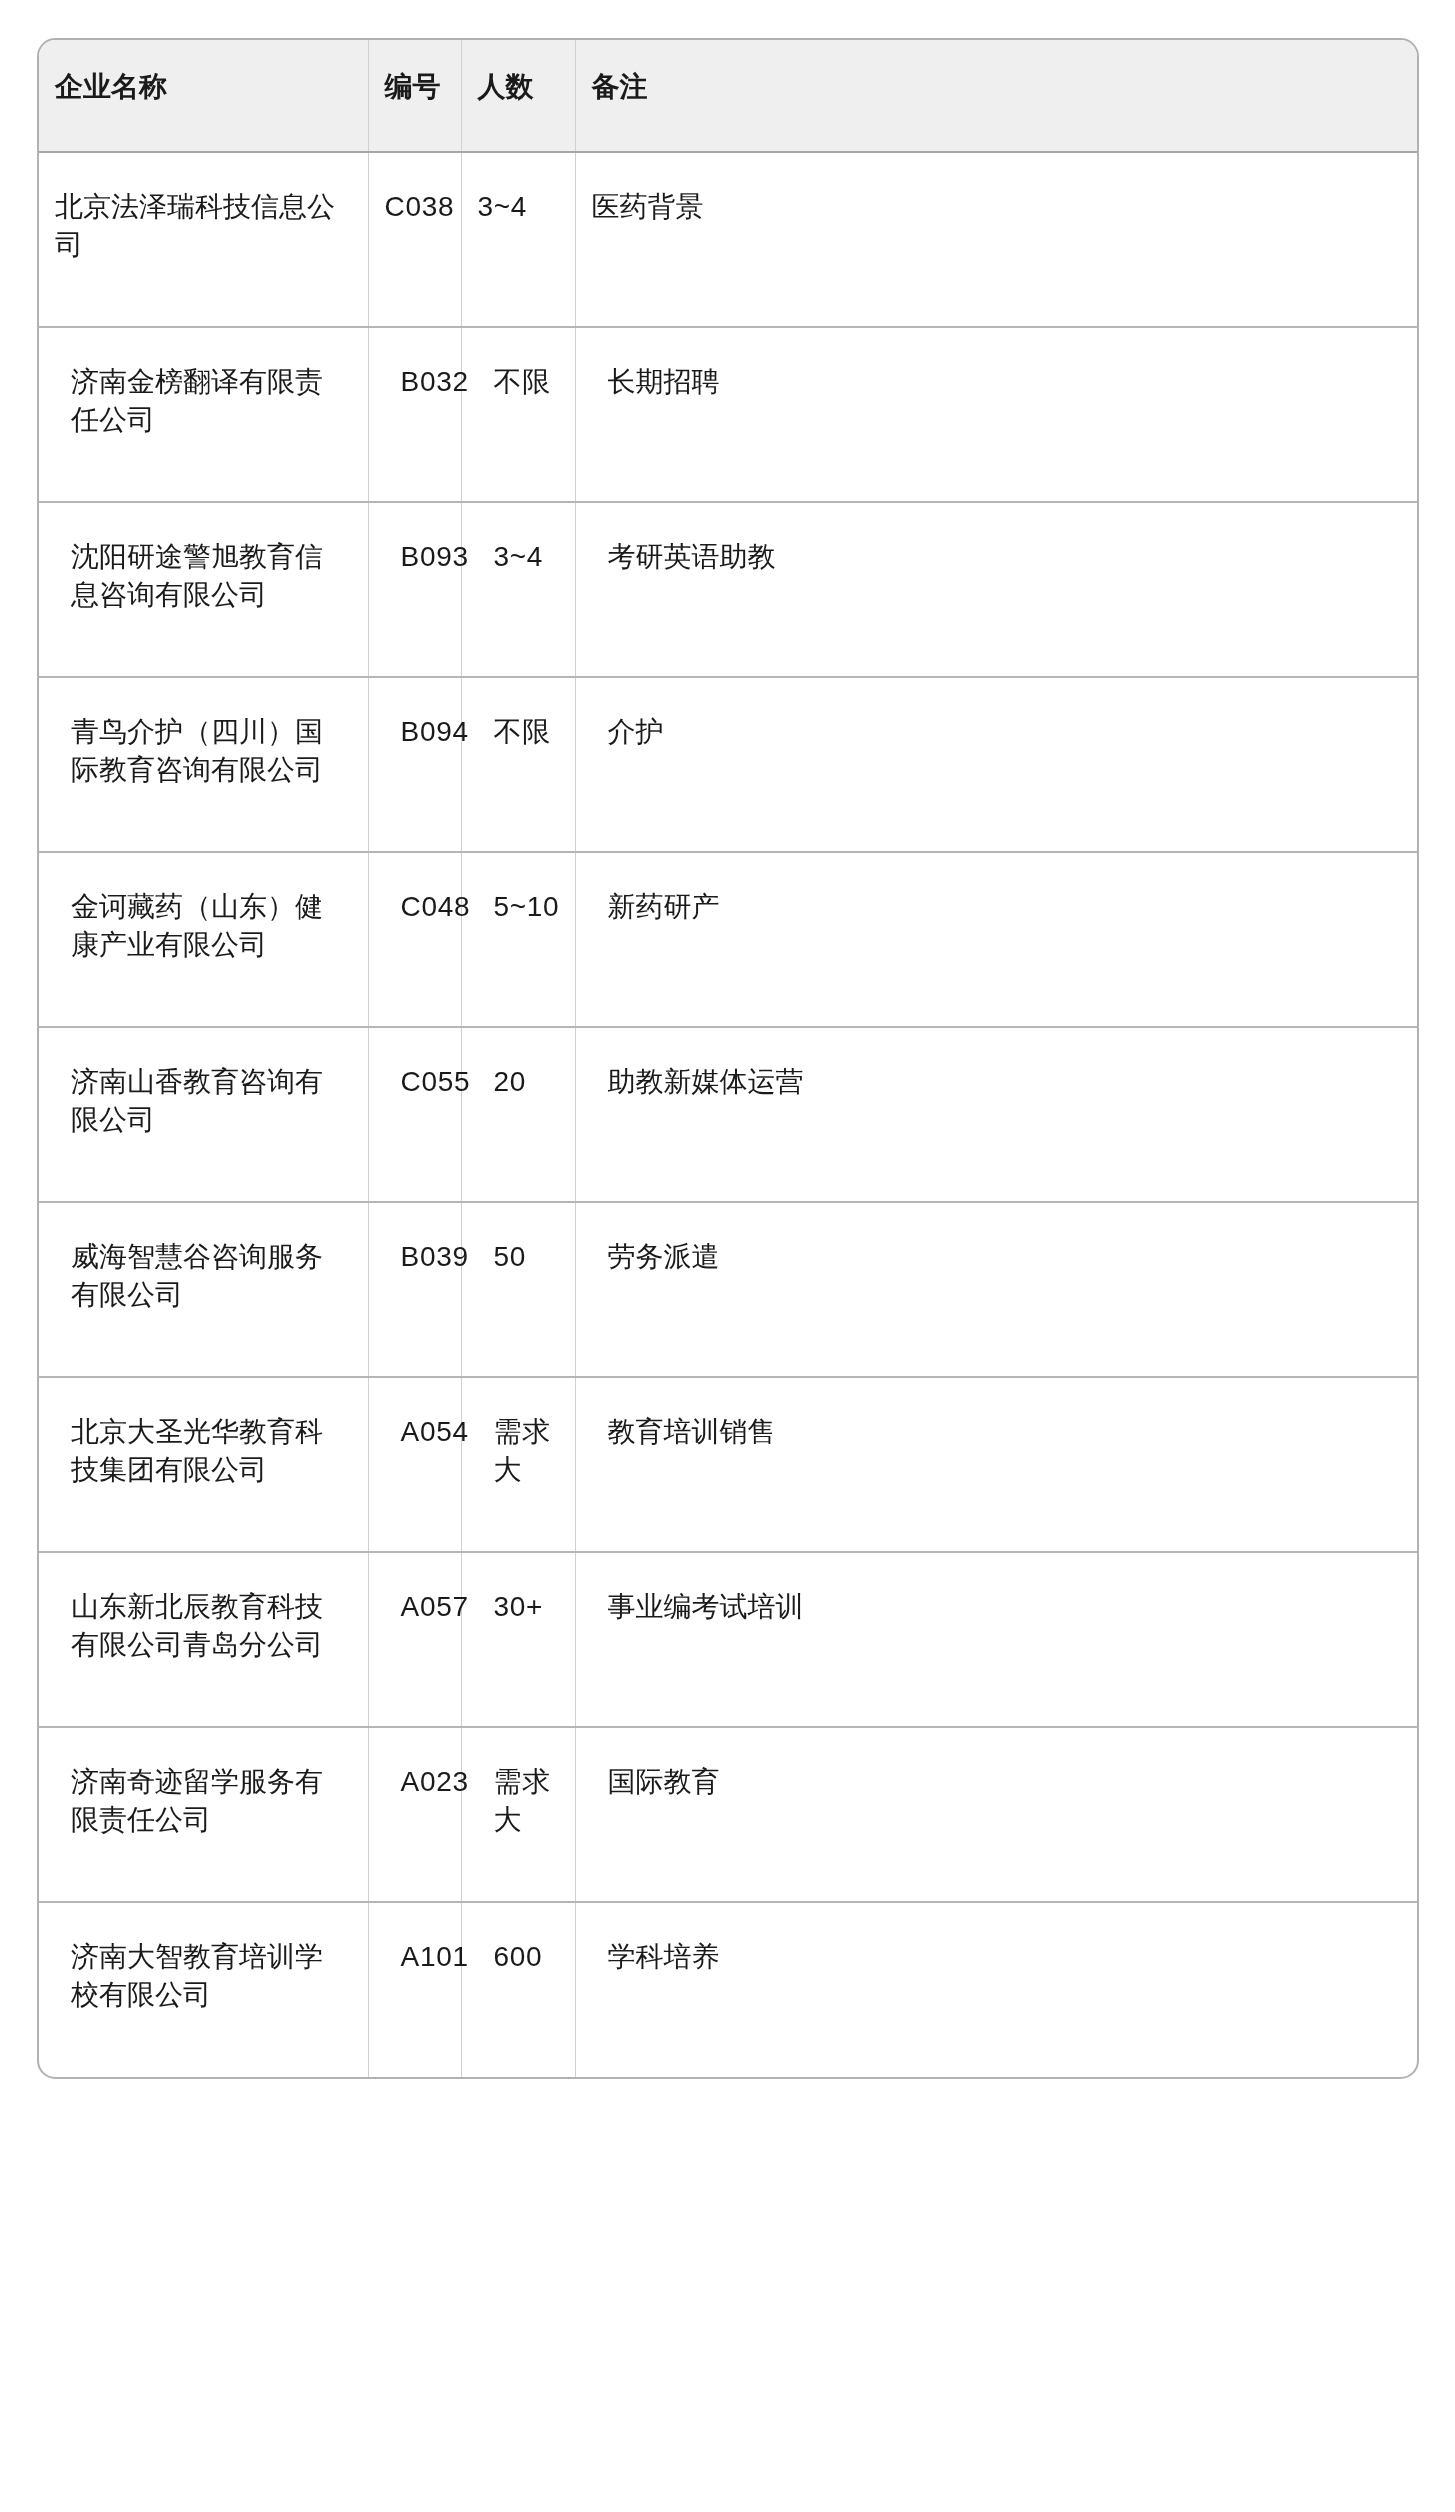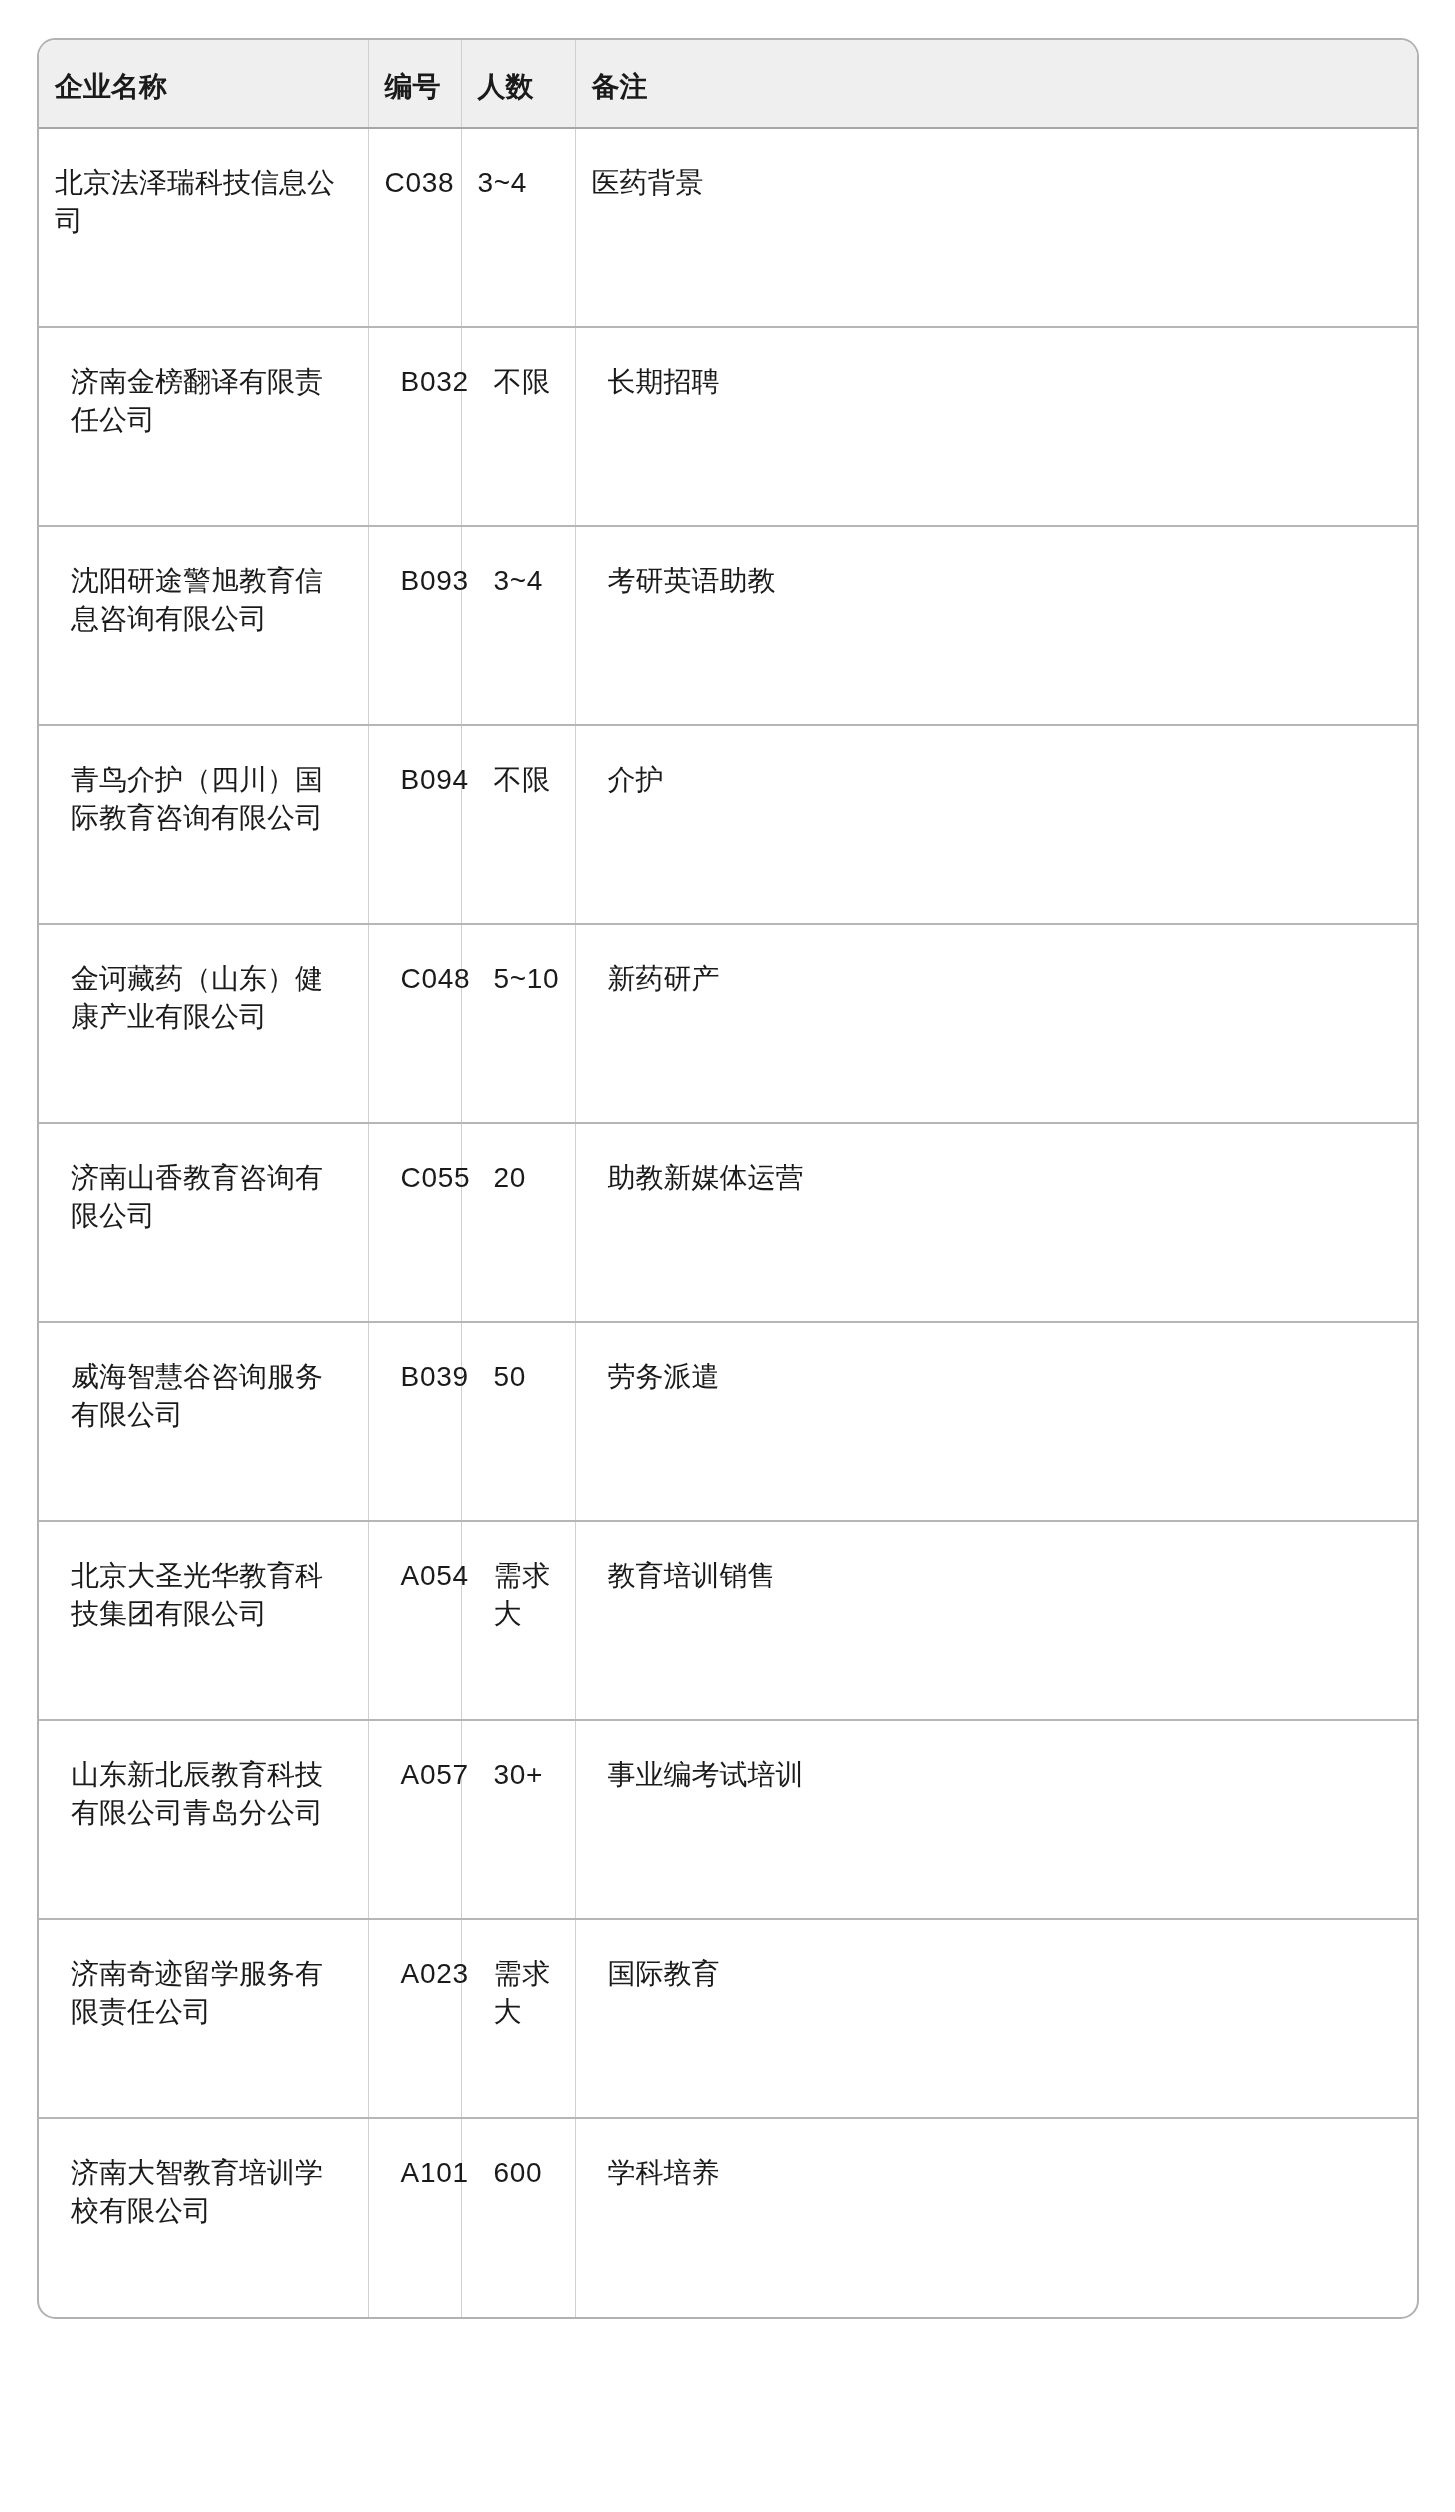--- a/index.html
+++ b/index.html
@@ -25,33 +25,33 @@
     width: 100%;
     border-collapse: collapse;
     table-layout: fixed;
   }
   col.c-name  { width: 329px; }
   col.c-code  { width: 93px; }
   col.c-count { width: 114px; }
   
 
   thead th {
-    height: 88px;
+    height: 112px;
     background: #efefef;
     text-align: left;
     vertical-align: top;
     padding: 28px 6.7px 0 16px;
     font-size: 28px;
     line-height: 38px;
     font-weight: 700;
     border-bottom: 2.7px solid #a6a6a6;
     box-sizing: border-box;
   }
   tbody td {
-    height: 199px;
+    height: 175px;
     vertical-align: top;
     padding: 35px 6.7px 0 16px;
     font-size: 28px;
     line-height: 38px;
     font-weight: 400;
     box-sizing: border-box;
   }
   tbody tr + tr td {
     border-top: 2px solid #b6b6b6;
     padding-left: 32px;

